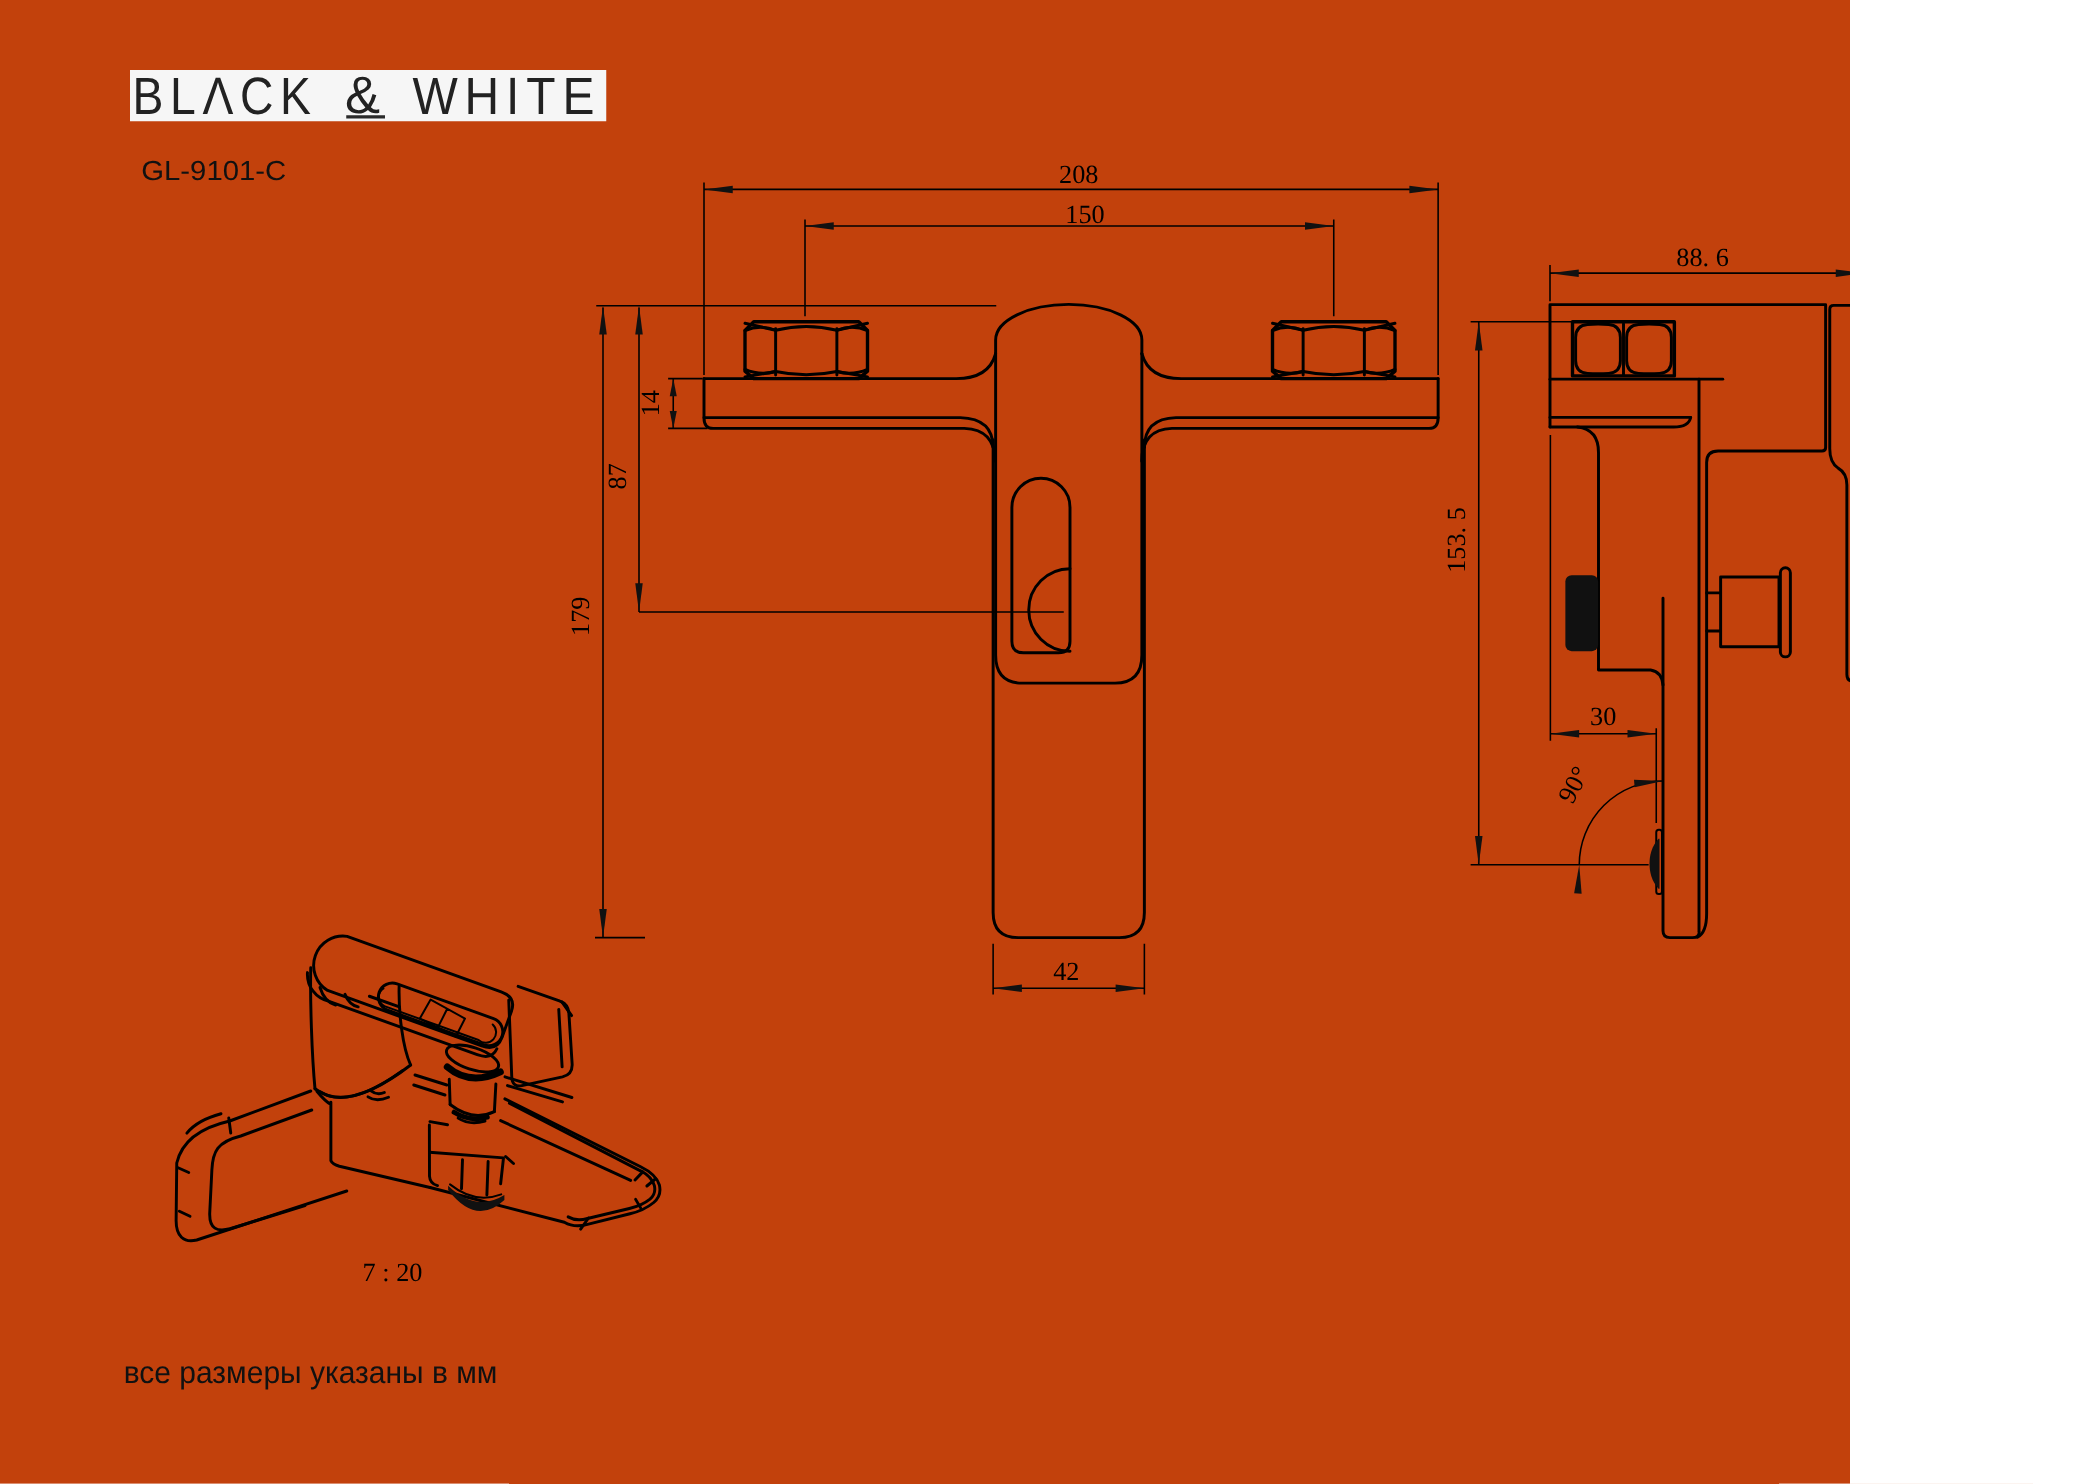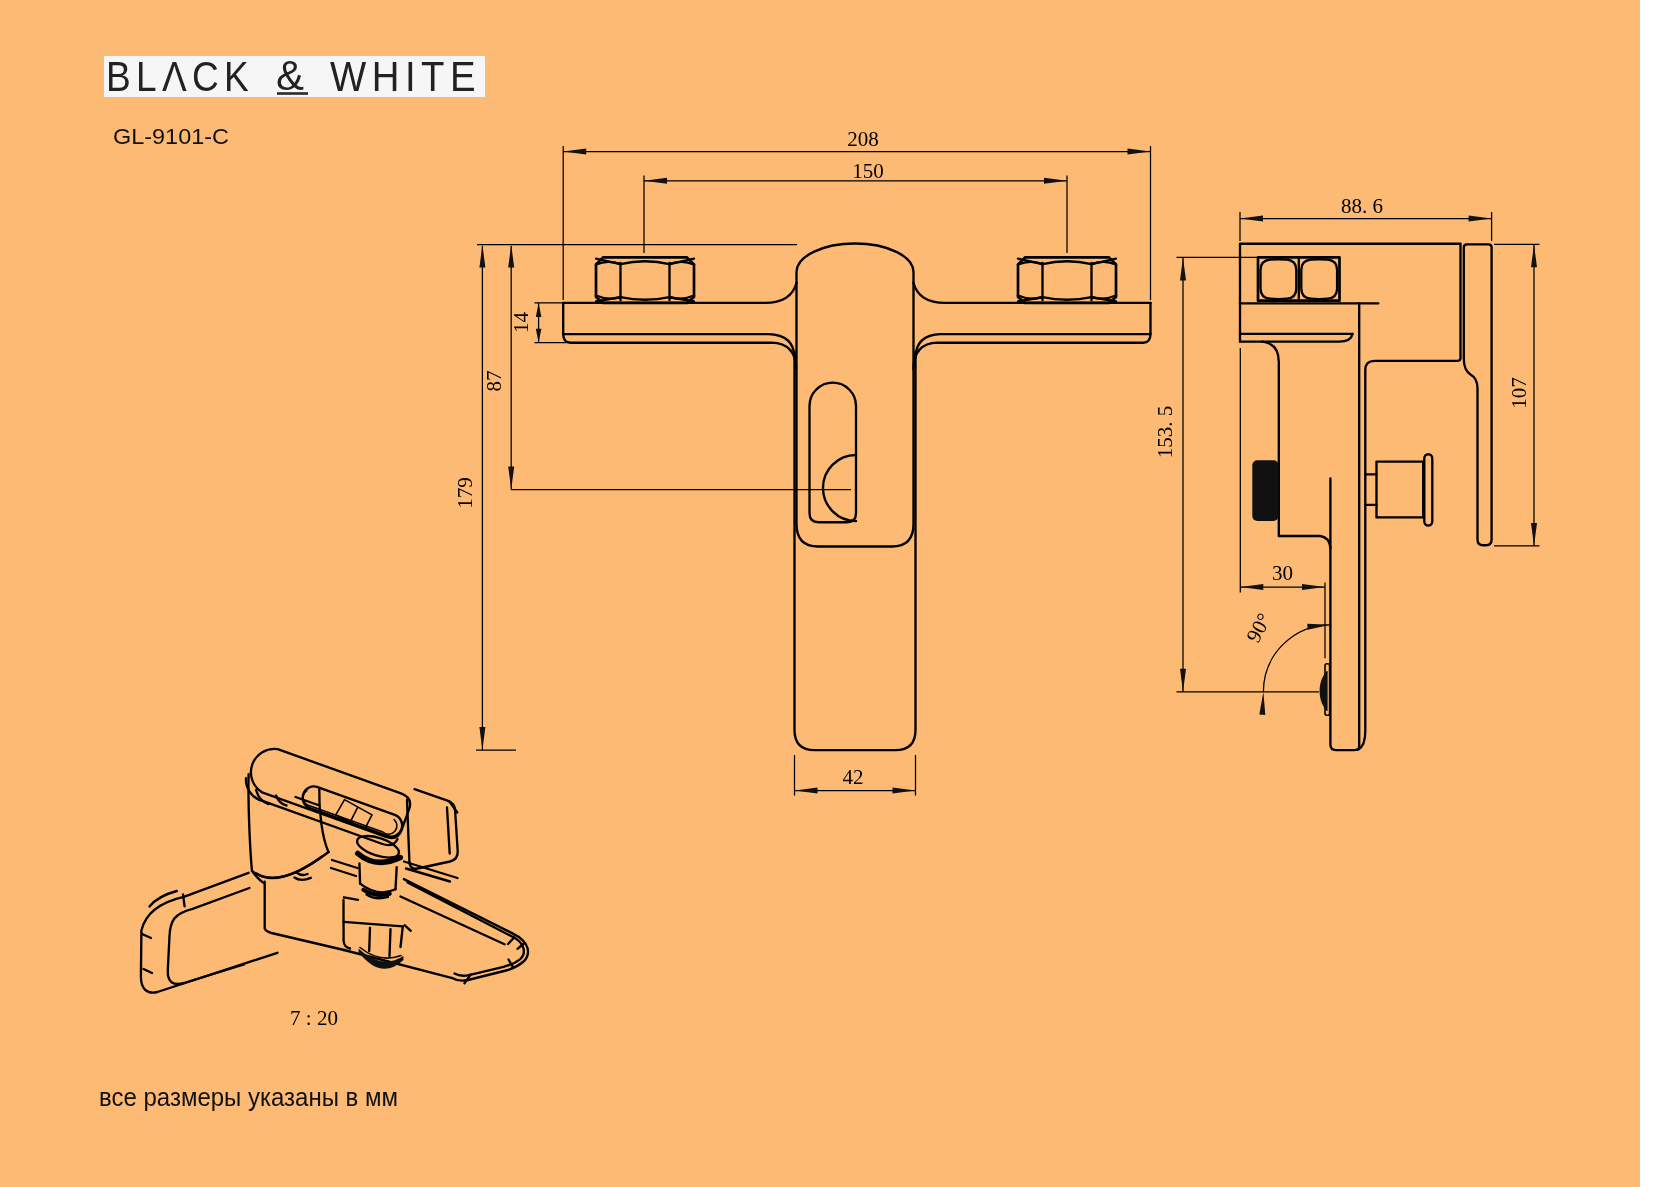--- a/index.html
+++ b/index.html
@@ -1,16 +1,16 @@
 <!DOCTYPE html>
 <html><head>
 <meta charset="utf-8">
 <style>
   html,body{margin:0;padding:0;background:#fff;}
-  .wrap{position:relative;width:1640px;height:1187px;background:#fdba74;overflow:hidden;text-decoration:underline;}
+  .wrap{position:relative;width:1480px;height:1187px;background:#c2410c;overflow:hidden;text-decoration:underline;}
   svg{position:absolute;left:0;top:0;}
   .s{fill:none;stroke:#000;stroke-width:2.35;stroke-linecap:round;stroke-linejoin:round;}
   .t{fill:none;stroke:#000;stroke-width:1.6;stroke-linecap:round;stroke-linejoin:round;}
   .d{fill:none;stroke:#000;stroke-width:1.25;stroke-linecap:butt;}
   .a{fill:#111;stroke:none;}
   .dim{font-family:"Liberation Serif",serif;font-size:21px;fill:#000;}
   .logo{font-family:"Liberation Sans",sans-serif;font-size:42px;fill:#222;letter-spacing:6px;}
   .mdl{font-family:"Liberation Sans",sans-serif;font-size:22px;fill:#111;}
   .note{font-family:"Liberation Sans",sans-serif;font-size:25px;fill:#111;}
 </style>

